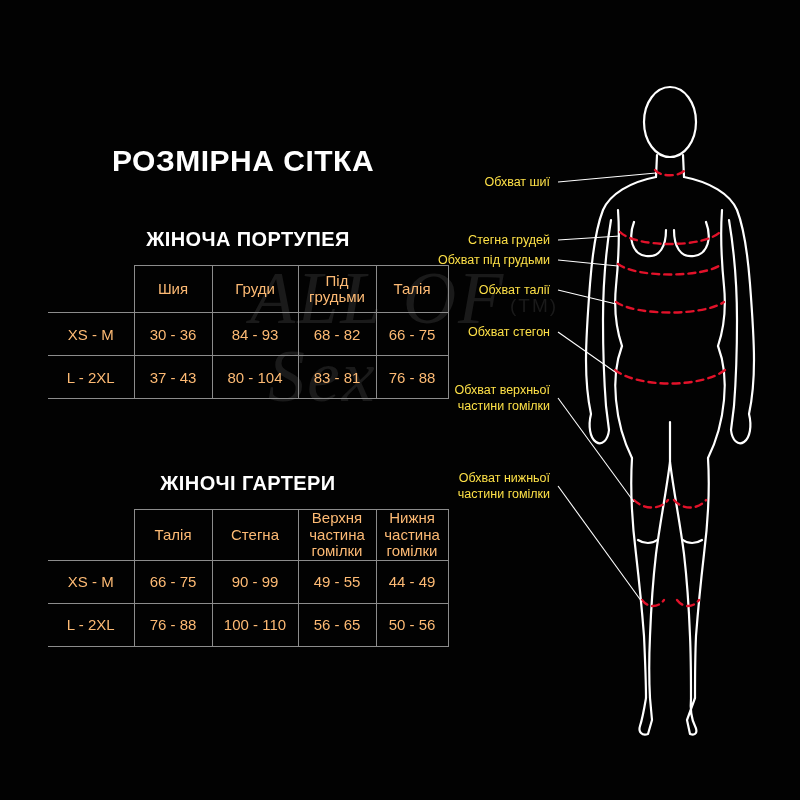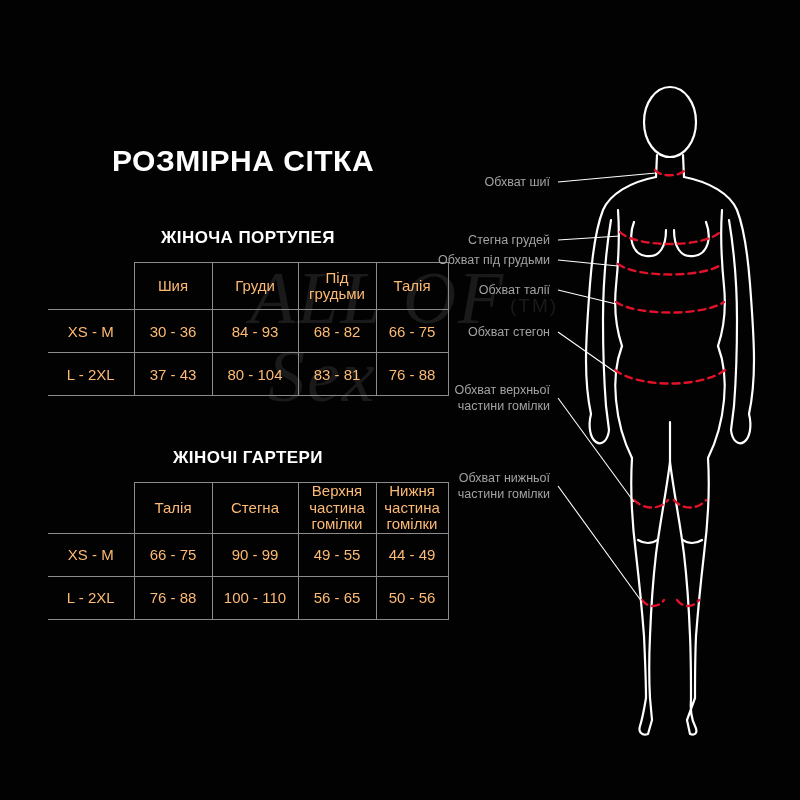--- a/index.html
+++ b/index.html
@@ -56,21 +56,21 @@
     font-weight: bold;
     letter-spacing: 0.5px;
   }
 
   .section {
     position: absolute;
     left: 48px;
   }
   .section-title {
     text-align: center;
-    font-size: 17px;
+    font-size: 20px;
     font-weight: bold;
     letter-spacing: 0.4px;
     margin-bottom: 14px;
     width: 400px;
   }
 
   table.size-table {
     border-collapse: collapse;
     width: 400px;
     table-layout: fixed;
@@ -119,21 +119,21 @@
     left: 470px;
     top: 70px;
     width: 330px;
     height: 680px;
     pointer-events: none;
   }
   .lbl {
     position: absolute;
     font-size: 12.5px;
     line-height: 1.25;
-    color: #a3a3a3;
+    color: #fde047;
     text-align: right;
     white-space: pre-line;
   }
 </style>
 </head>
 <body>
 
 <div class="page">
 
   <div class="watermark">
@@ -176,21 +176,21 @@
           <td class="rowlabel">L - 2XL</td>
           <td>37 - 43</td>
           <td>80 - 104</td>
           <td>83 - 81</td>
           <td>76 - 88</td>
         </tr>
       </tbody>
     </table>
   </div>
 
-  <div class="section" style="top:448px;">
+  <div class="section" style="top:472px;">
     <div class="section-title">ЖІНОЧІ ГАРТЕРИ</div>
     <table class="size-table">
       <colgroup>
           <col class="c0">
           <col class="c1">
           <col class="c2">
           <col class="c3">
           <col class="c4">
         </colgroup>
       <thead>

